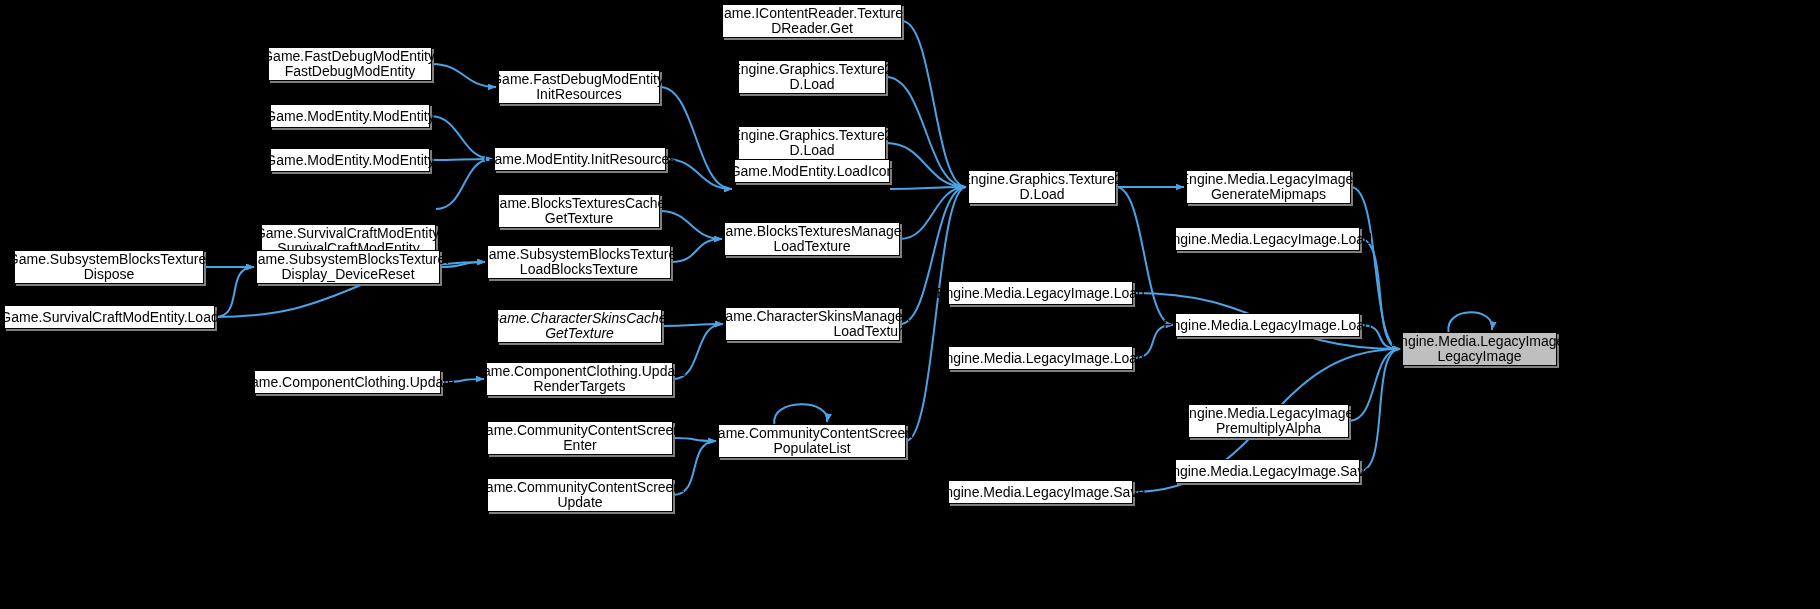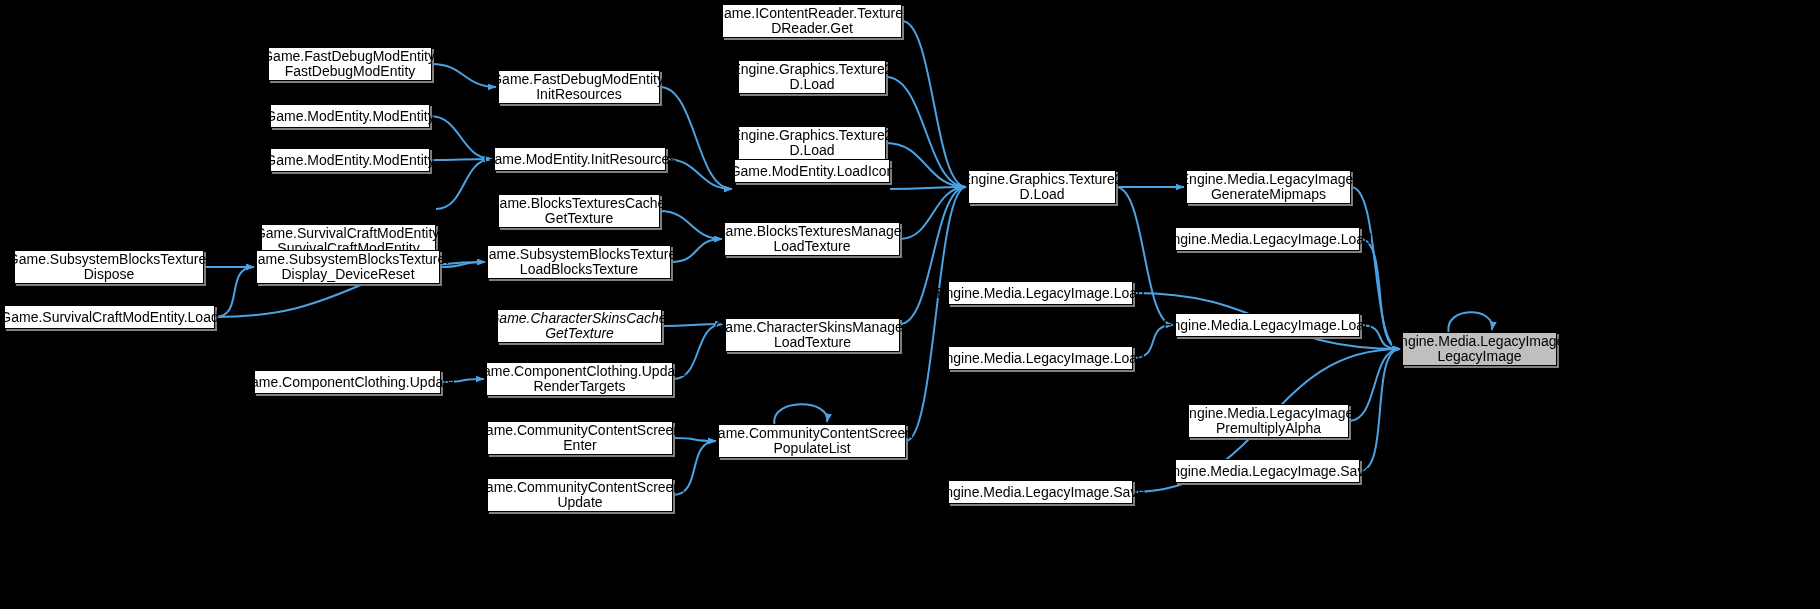--- a/index.html
+++ b/index.html
@@ -123,21 +123,21 @@
 Update</div>
       <div class="node" style="left: 722px; top: 4px; width: 180px; height: 34px;">Game.IContentReader.Texture2
 DReader.Get</div>
       <div class="node" style="left: 738px; top: 60px; width: 148px; height: 34px;">Engine.Graphics.Texture2
 D.Load</div>
       <div class="node" style="left: 738px; top: 126px; width: 148px; height: 34px;">Engine.Graphics.Texture2
 D.Load</div>
       <div class="node" style="left: 734px; top: 159px; width: 156px; height: 24px;">Game.ModEntity.LoadIcon</div>
       <div class="node" style="left: 724px; top: 222px; width: 176px; height: 34px;">Game.BlocksTexturesManager.
 LoadTexture</div>
-      <div class="node" style="left: 725px; top: 318px; width: 175px; height: 34px;">Game.CharacterSkinsManager.
+      <div class="node" style="left: 725px; top: 307px; width: 175px; height: 34px; text-align: right;">Game.CharacterSkinsManager.
 LoadTexture</div>
       <div class="node" style="left: 718px; top: 424px; width: 188px; height: 34px;">Game.CommunityContentScreen.
 PopulateList</div>
       <div class="node" style="left: 968px; top: 170px; width: 148px; height: 34px;">Engine.Graphics.Texture2
 D.Load</div>
       <div class="node" style="left: 948px; top: 281px; width: 185px; height: 24px;">Engine.Media.LegacyImage.Load</div>
       <div class="node" style="left: 948px; top: 346px; width: 185px; height: 24px;">Engine.Media.LegacyImage.Load</div>
       <div class="node" style="left: 948px; top: 480px; width: 185px; height: 24px;">Engine.Media.LegacyImage.Save</div>
       <div class="node" style="left: 1186px; top: 170px; width: 165px; height: 34px;">Engine.Media.LegacyImage.
 GenerateMipmaps</div>

